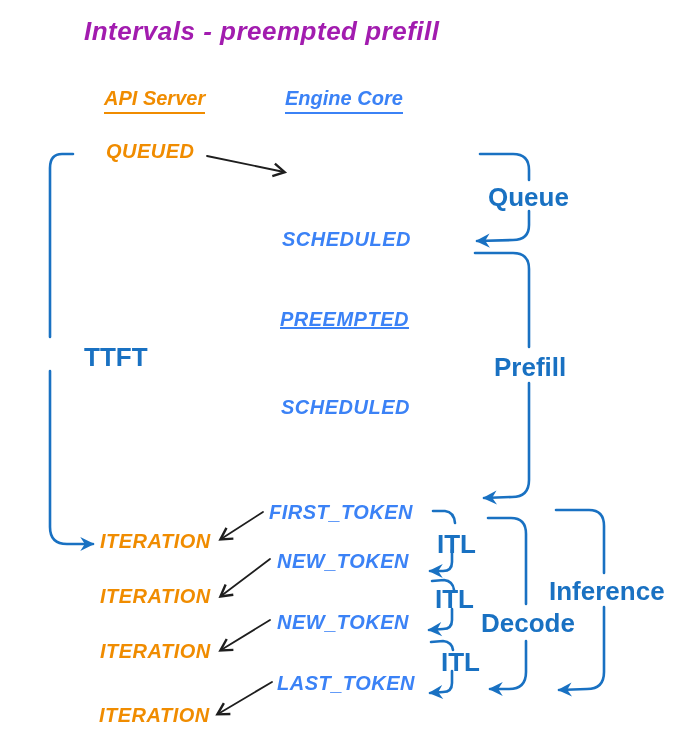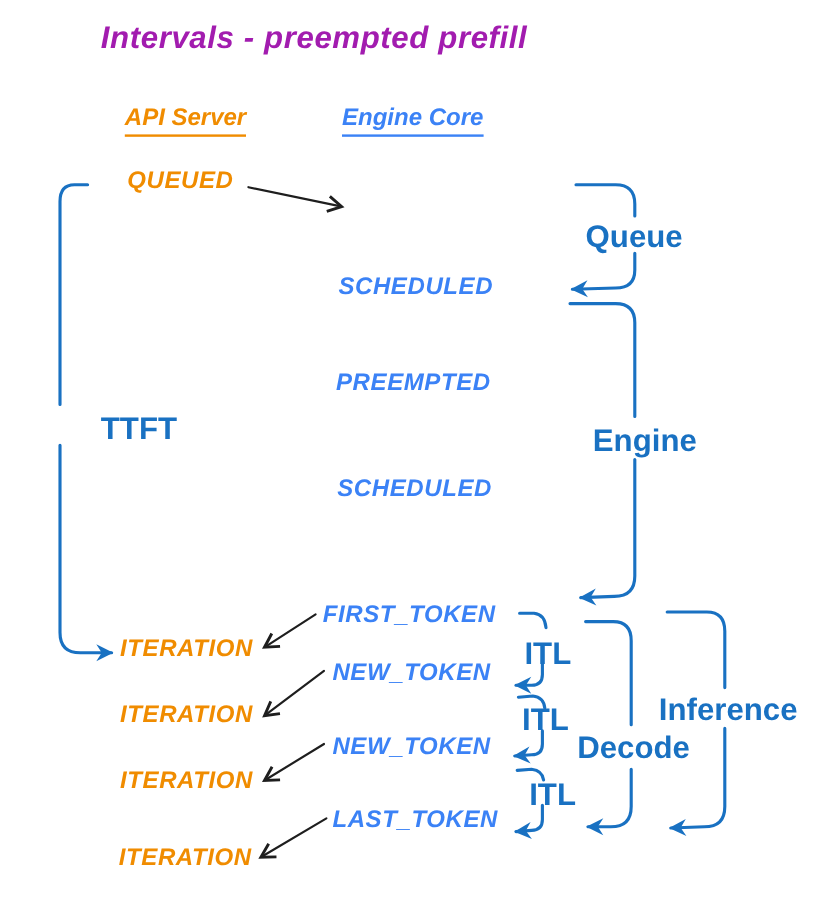--- a/index.html
+++ b/index.html
@@ -80,29 +80,29 @@
   <div class="txt hand colhead api" style="left:104px;top:87px;">API Server</div>
   <div class="txt hand colhead eng" style="left:285px;top:87px;">Engine Core</div>
 
   <div class="txt hand event api" style="left:106px;top:140px;">QUEUED</div>
   <div class="txt hand event api" style="left:100px;top:530px;">ITERATION</div>
   <div class="txt hand event api" style="left:100px;top:585px;">ITERATION</div>
   <div class="txt hand event api" style="left:100px;top:640px;">ITERATION</div>
   <div class="txt hand event api" style="left:99px;top:704px;">ITERATION</div>
 
   <div class="txt hand event eng" style="left:282px;top:228px;">SCHEDULED</div>
-  <div class="txt hand event eng" style="left:280px;top:308px;">PREEMPTED</div>
+  <div class="txt hand event eng" style="left:280px;top:308px;text-decoration:underline;">PREEMPTED</div>
   <div class="txt hand event eng" style="left:281px;top:396px;">SCHEDULED</div>
   <div class="txt hand event eng" style="left:269px;top:501px;">FIRST_TOKEN</div>
   <div class="txt hand event eng" style="left:277px;top:550px;">NEW_TOKEN</div>
   <div class="txt hand event eng" style="left:277px;top:611px;">NEW_TOKEN</div>
   <div class="txt hand event eng" style="left:277px;top:672px;">LAST_TOKEN</div>
 
   <div class="txt interval" style="left:38px;top:342px;margin-left:46px;">TTFT</div>
   <div class="txt interval" style="left:488px;top:182px;">Queue</div>
-  <div class="txt interval" style="left:494px;top:352px;">Engine</div>
+  <div class="txt interval" style="left:494px;top:352px;">Prefill</div>
   <div class="txt interval" style="left:437px;top:529px;">ITL</div>
   <div class="txt interval" style="left:435px;top:584px;">ITL</div>
   <div class="txt interval" style="left:441px;top:647px;">ITL</div>
   <div class="txt interval" style="left:481px;top:608px;">Decode</div>
   <div class="txt interval" style="left:549px;top:576px;">Inference</div>
 
 </div>
 
 </body></html>

